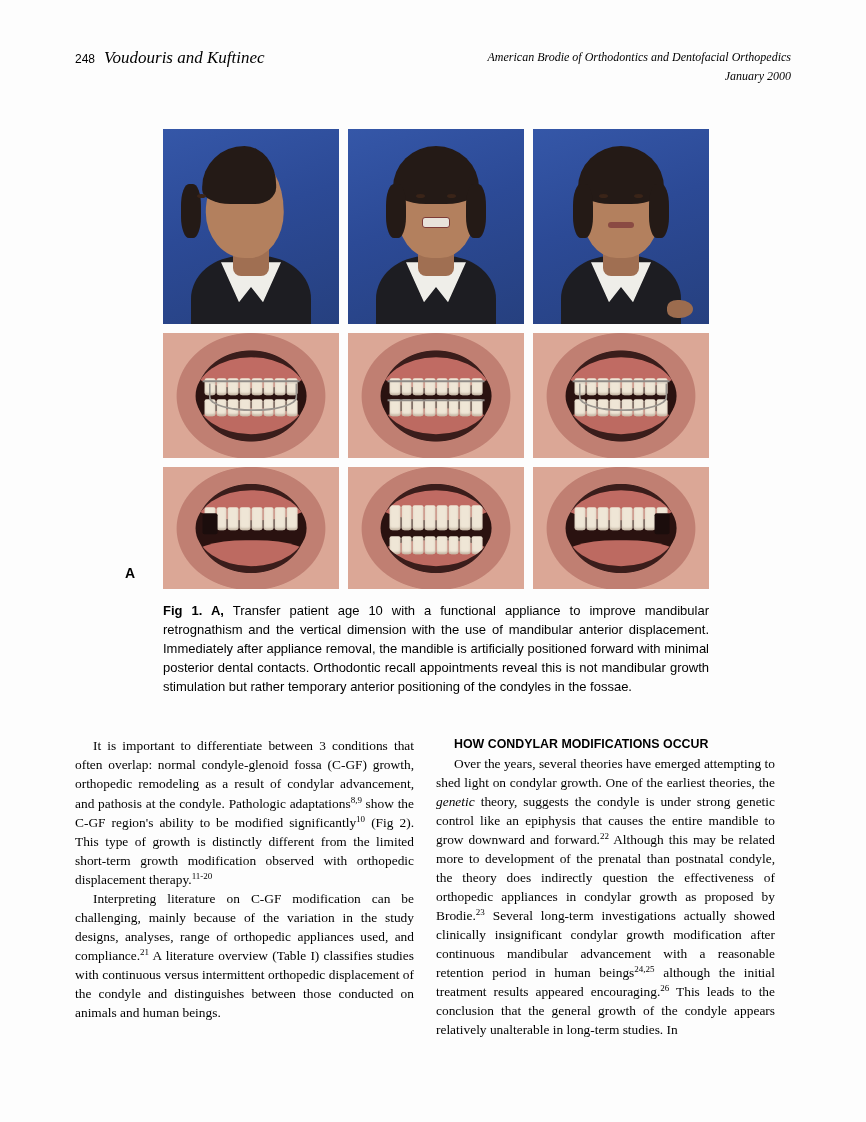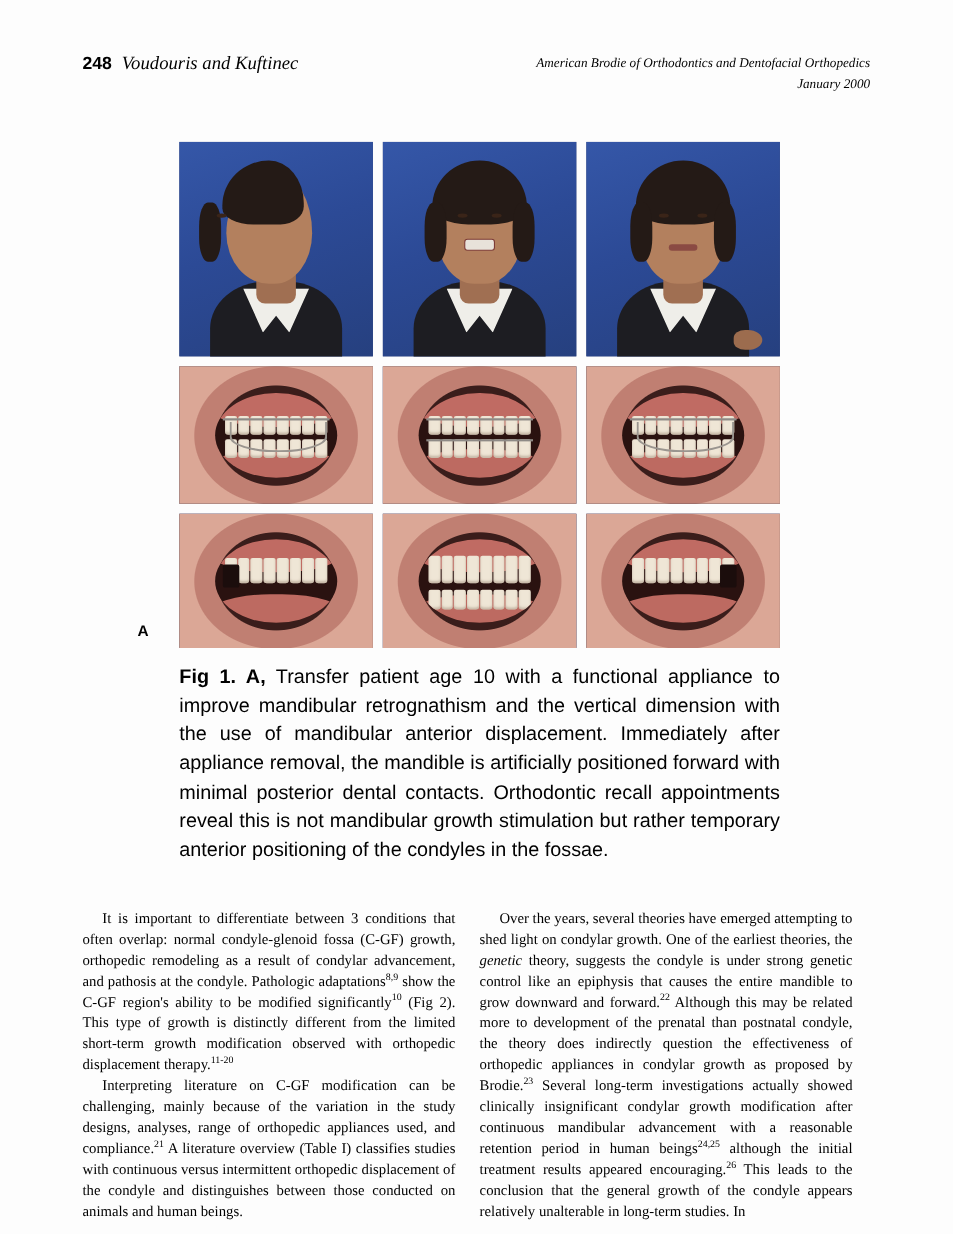--- a/index.html
+++ b/index.html
@@ -35,22 +35,22 @@
     align-items: flex-start;
     font-size: 11.5px;
   }
   .runhead-left {
     display: flex;
     gap: 9px;
     align-items: baseline;
   }
   .runhead-page {
     font-family: "Liberation Sans", sans-serif;
-    font-weight: bold;
-    font-size: 16px;
+    font-weight: normal;
+    font-size: 12px;
   }
   .runhead-authors {
     font-style: italic;
     font-size: 17px;
   }
   .runhead-right {
     text-align: right;
     font-style: italic;
     font-size: 12px;
     line-height: 1.55;
@@ -271,21 +271,21 @@
     font-family: "Liberation Sans", sans-serif;
     font-weight: bold;
     font-size: 14px;
   }
 
   .fig-caption {
     margin-top: 13px;
     margin-left: 88px;
     width: 546px;
     font-family: "Liberation Sans", sans-serif;
-    font-size: 18px;
+    font-size: 13px;
     line-height: 1.45;
     text-align: justify;
   }
   .fig-caption b { font-weight: bold; }
 
   
   .columns {
     margin-top: 40px;
     display: flex;
     gap: 22px;
@@ -551,18 +551,19 @@
     </div>
 
     <div class="columns">
 
       <div class="col">
         <p><span>It is important to differentiate between 3 conditions that often overlap: normal condyle-glenoid fossa (C-GF) growth, orthopedic remodeling as a result of condylar advancement, and pathosis at the condyle. Pathologic adaptations</span><sup>8,9</sup><span> show the C-GF region's ability to be modified significantly</span><sup>10</sup><span> (Fig 2). This type of growth is distinctly different from the limited short-term growth modification observed with orthopedic displacement therapy.</span><sup>11-20</sup></p>
         <p><span>Interpreting literature on C-GF modification can be challenging, mainly because of the variation in the study designs, analyses, range of orthopedic appliances used, and compliance.</span><sup>21</sup><span> A literature overview (Table I) classifies studies with continuous versus intermittent orthopedic displacement of the condyle and distinguishes between those conducted on animals and human beings.</span></p>
       </div>
 
       <div class="col">
+        <p class="sec-head">HOW CONDYLAR MODIFICATIONS OCCUR</p>
         <p><span>Over the years, several theories have emerged attempting to shed light on condylar growth. One of the earliest theories, the </span><span class="ital">genetic</span><span> theory, suggests the condyle is under strong genetic control like an epiphysis that causes the entire mandible to grow downward and forward.</span><sup>22</sup><span> Although this may be related more to development of the prenatal than postnatal condyle, the theory does indirectly question the effectiveness of orthopedic appliances in condylar growth as proposed by Brodie.</span><sup>23</sup><span> Several long-term investigations actually showed clinically insignificant condylar growth modification after continuous mandibular advancement with a reasonable retention period in human beings</span><sup>24,25</sup><span> although the initial treatment results appeared encouraging.</span><sup>26</sup><span> This leads to the conclusion that the general growth of the condyle appears relatively unalterable in long-term studies. In</span></p>
       </div>
     </div>
 
   </div>
 </div>
 
 </body></html>

